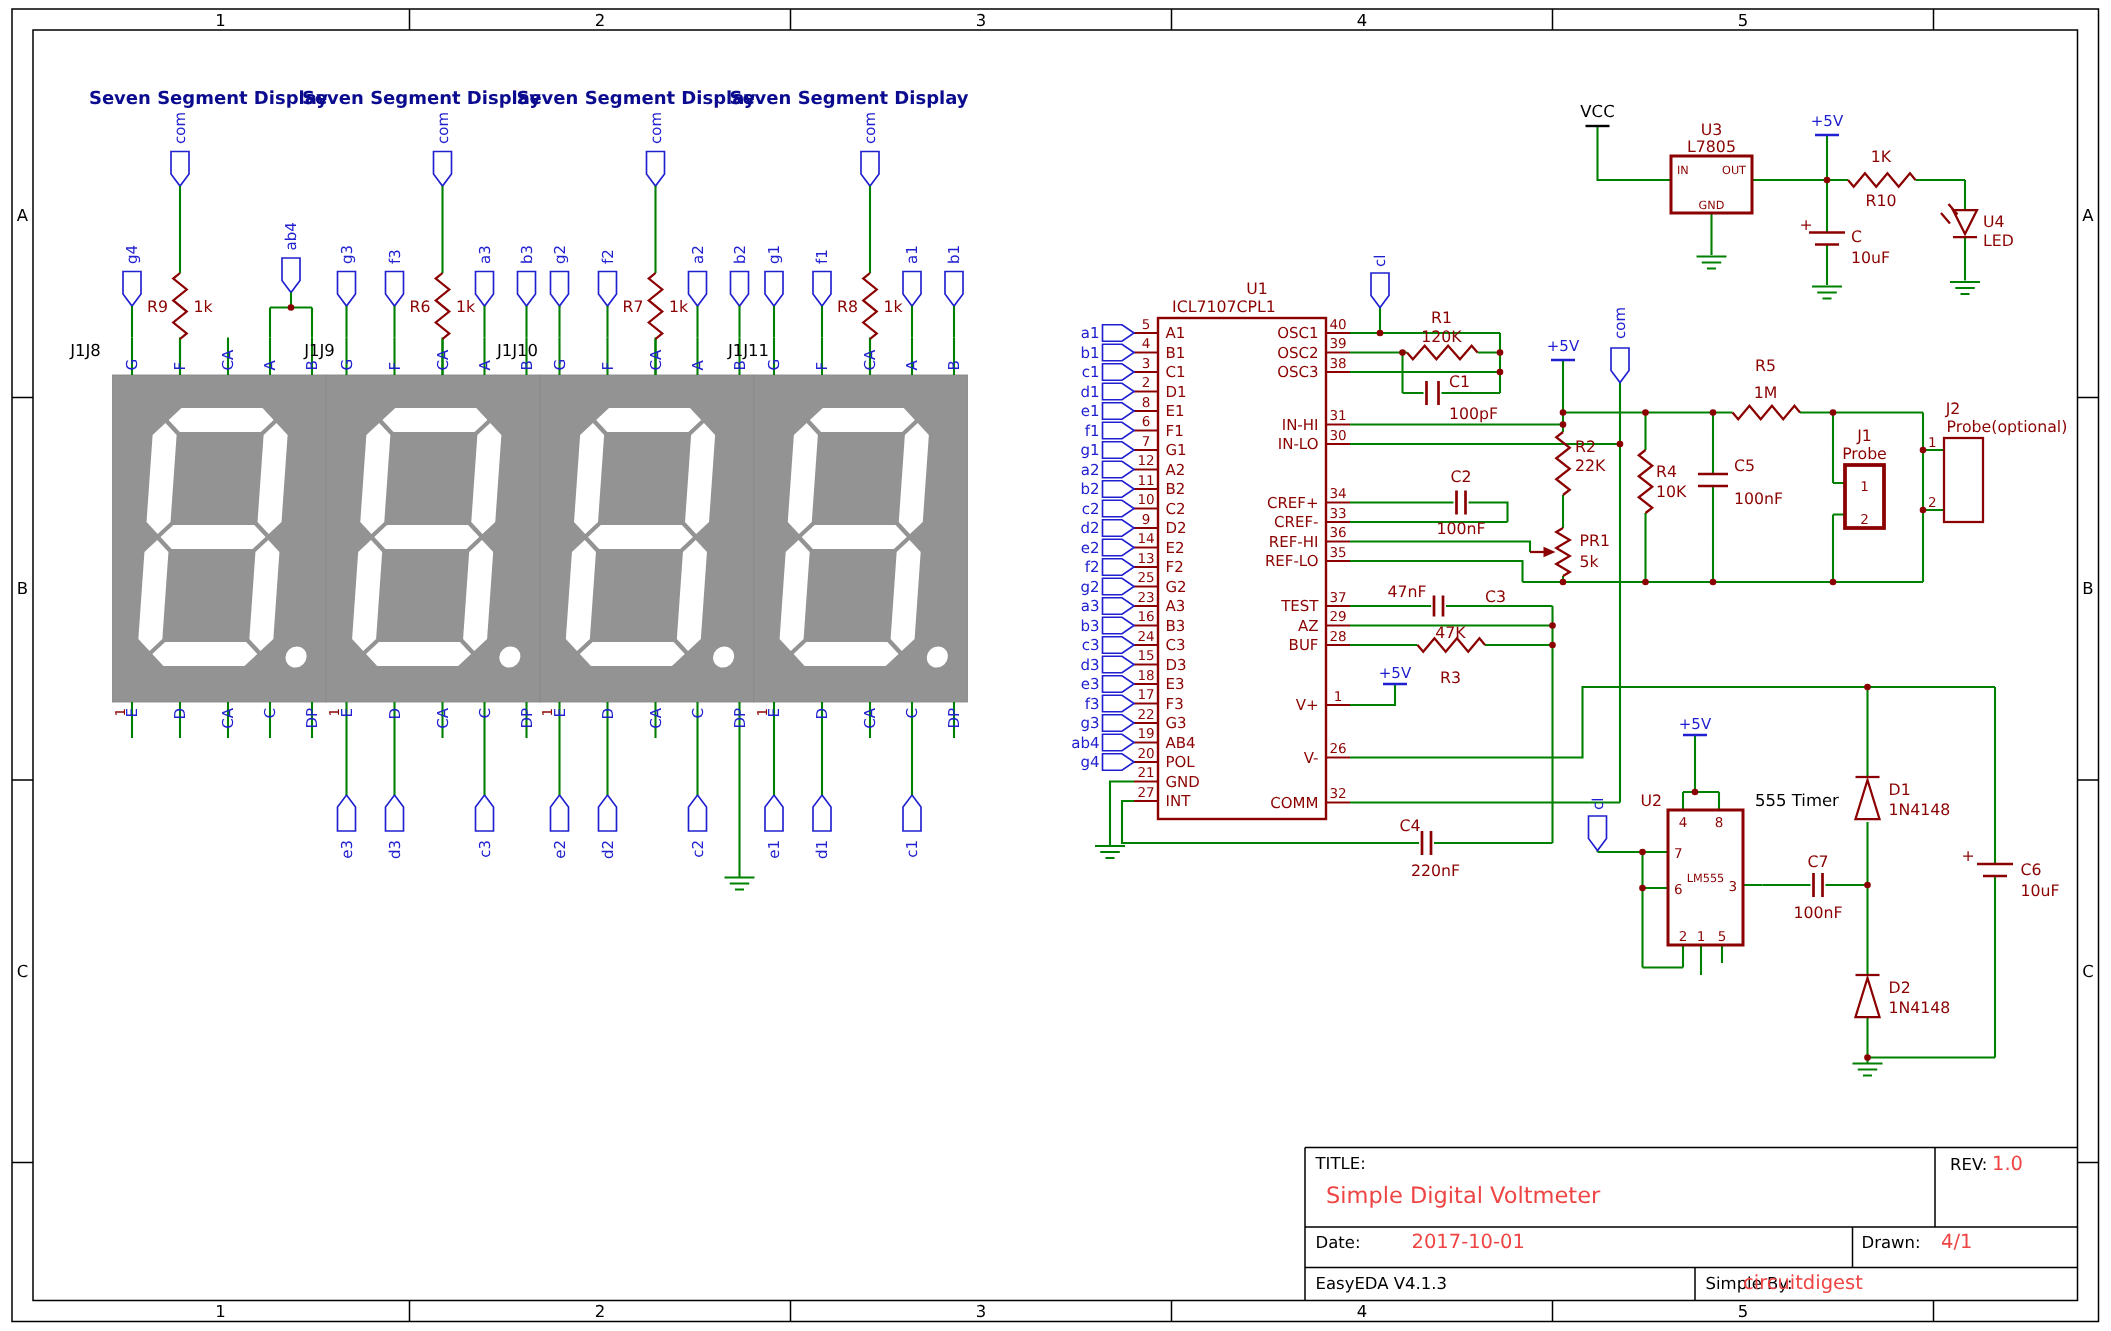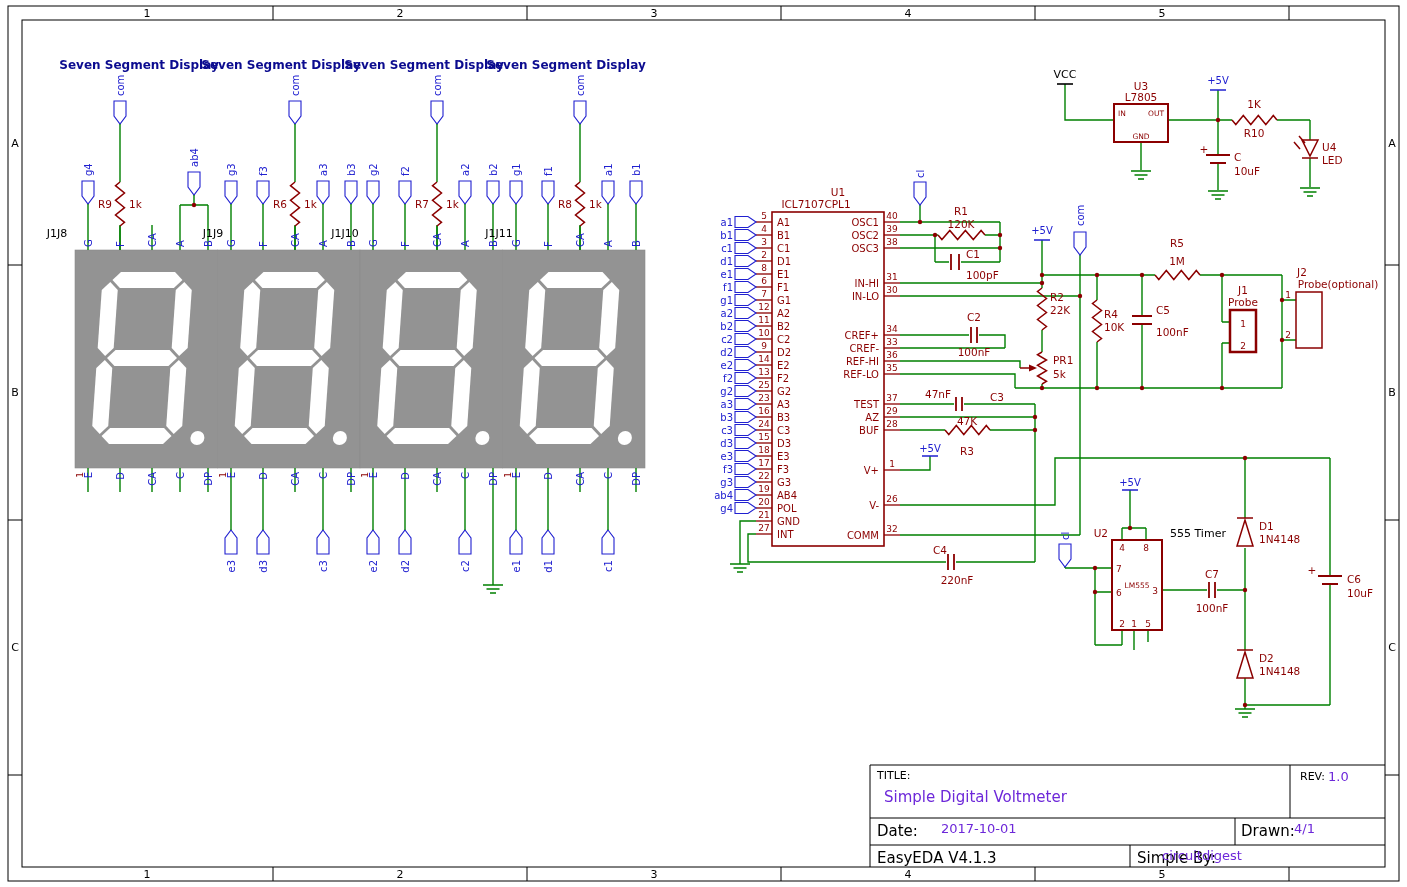--- a/index.html
+++ b/index.html
@@ -23,22 +23,22 @@
   text{font-family:"DejaVu Sans",sans-serif}
   .t-hdr{font-size:12px;font-weight:bold;fill:#0b0b8f}
   .t-blk{font-size:11px;fill:#000}
   .t-net{font-size:10px;fill:#2020d0}
   .t-cmp{font-size:10.5px;fill:#8b0000}
   .t-pin{font-size:9px;fill:#8b0000}
   .t-pname{font-size:10px;fill:#8b0000}
   .t-tiny{font-size:7.5px;fill:#8b0000}
   
   .tbt{position:absolute;font-size:11px;color:#000;white-space:nowrap}
-  .s12{font-size:15px}
-  .tbv{position:absolute;font-size:13px;color:#6d28d9;white-space:nowrap}
+  .s12{font-size:11px}
+  .tbv{position:absolute;font-size:13px;color:#ef4444;white-space:nowrap}
   .big{font-size:15px}
 </style>
 </head>
 <body>
 
 <div id="stage">
 <svg id="gfx" width="1407" height="887" viewBox="0 0 1407 887" xmlns="http://www.w3.org/2000/svg">
   <defs>
     <g id="digit">
       <polygon class="seg" points="10,8 18,0 72,0 80,8 72,16 18,16"></polygon>

